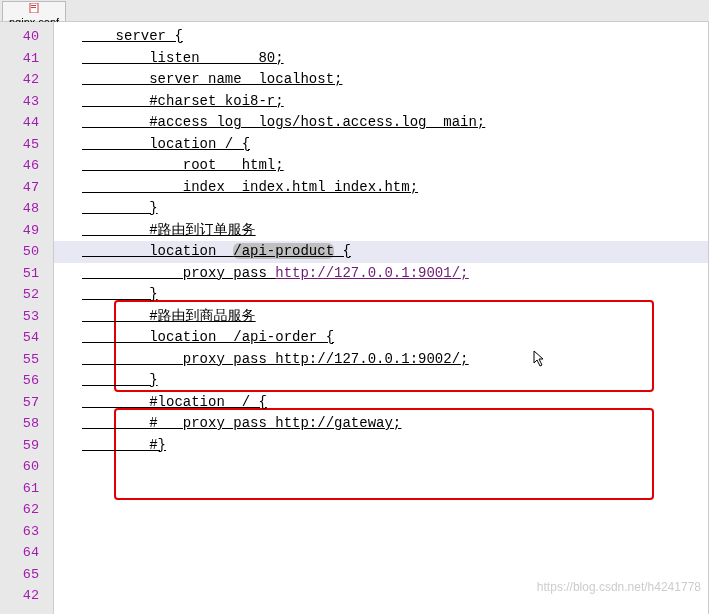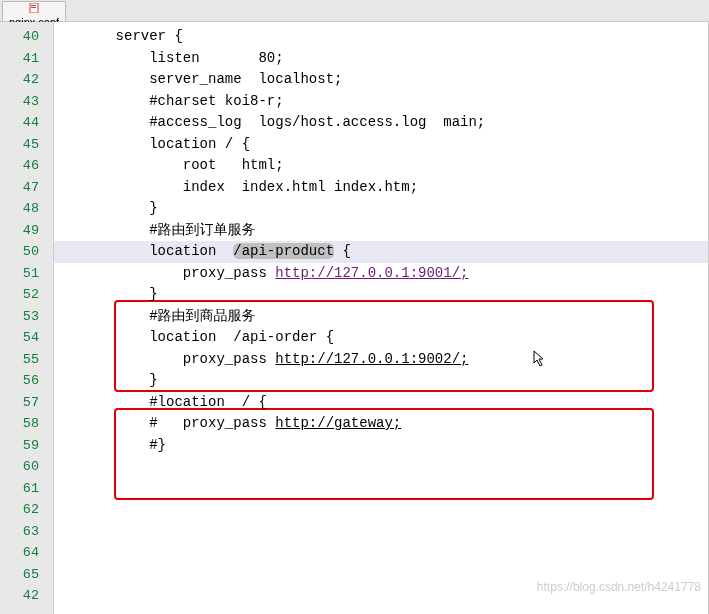--- a/index.html
+++ b/index.html
@@ -50,33 +50,34 @@
   position: relative;
 }
 .gutter {
   background: #e8e8e8;
   border-right: 1px solid #ccc;
   width: 54px;
   flex-shrink: 0;
   padding-top: 4px;
 }
 .ln {
-  color: #15803d;
+  color: #a21caf;
   text-align: right;
   padding-right: 14px;
   font-size: 13.5px;
   line-height: 21.5px;
   font-family: "Courier New", monospace;
 }
 .code-area {
   flex: 1;
   background: #fff;
   padding-top: 4px;
   position: relative;
   border-right: 1px solid #ccc;
+  text-decoration: underline;
 }
 .code-line {
   line-height: 21.5px;
   padding-left: 28px;
   white-space: pre;
   color: #000;
   font-size: 14px;
   position: relative;
 }
 .code-line.hl {

